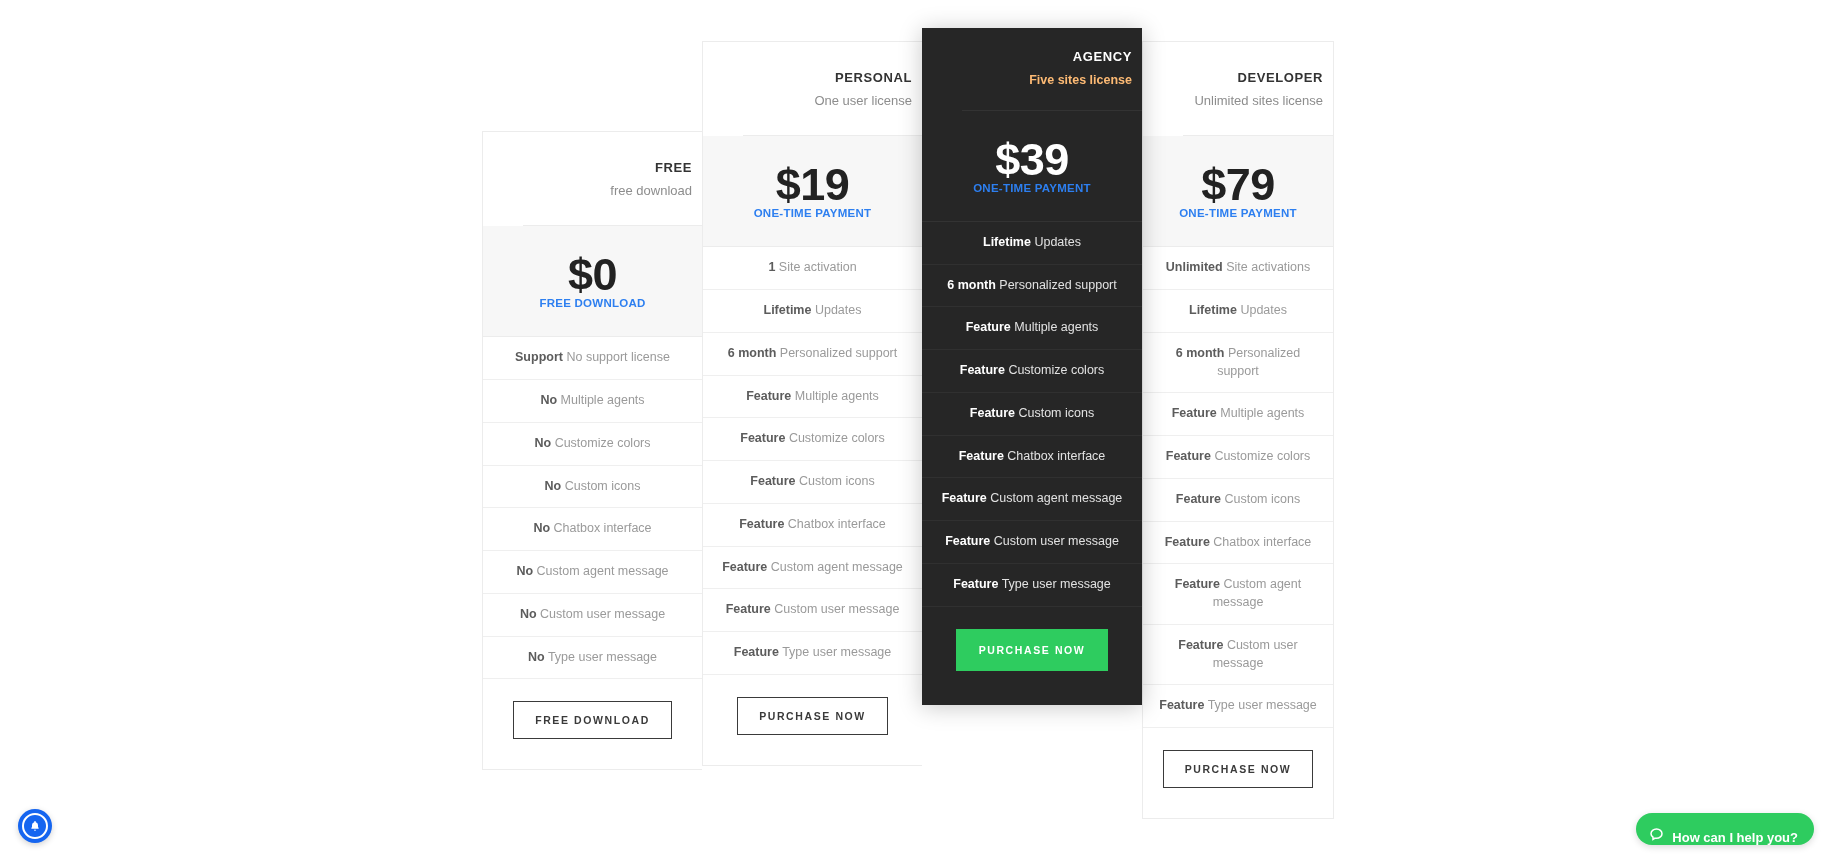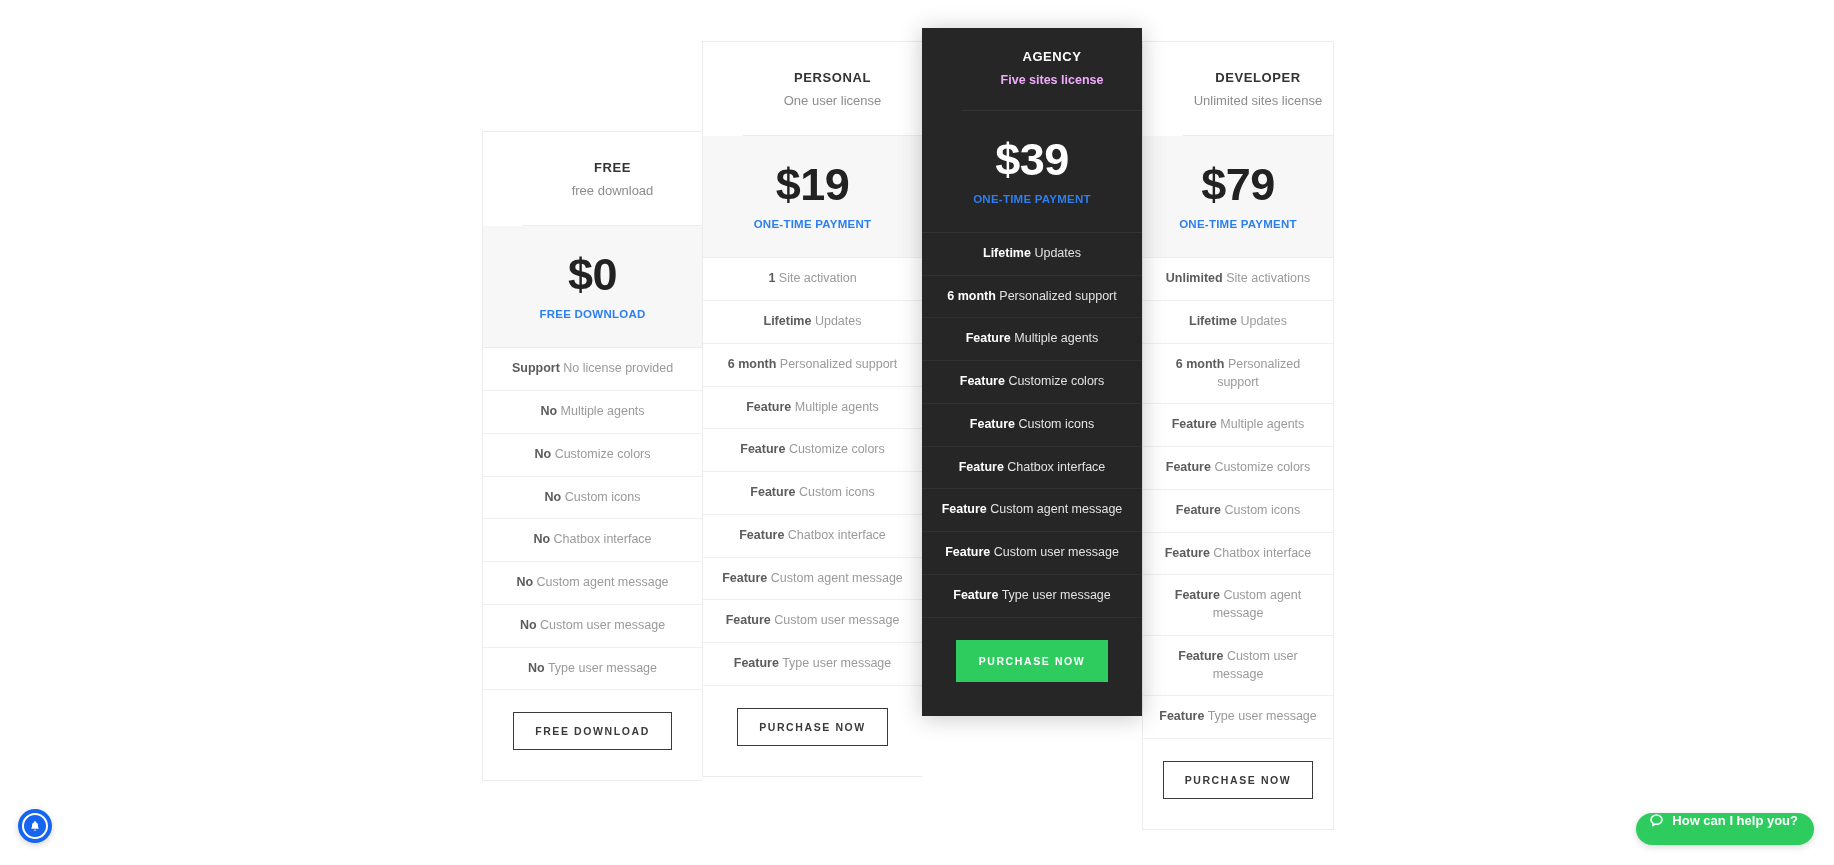--- a/index.html
+++ b/index.html
@@ -91,21 +91,21 @@
     position: absolute;
     top: 41px;
     left: 0;
     width: 192px;
     background: #ffffff;
     border: 1px solid #ececec;
   }
 
   
   .plan-head {
-    text-align: center;
+    text-align: right;
     padding: 28px 10px 26px;
     background: #ffffff;
     border-bottom: 1px solid #ececec;
     margin-left: 40px;
   }
   .col-agency .plan-head {
     background: #262626;
     border-bottom: 1px solid #333333;
     padding: 21px 10px 22px;
   }
@@ -116,21 +116,21 @@
     color: #333333;
     line-height: 1.2;
   }
   .col-agency .plan-name { color: #ffffff; }
   .plan-sub {
     margin-top: 7px;
     font-size: 13px;
     color: #8d8d8d;
     line-height: 1.3;
   }
-  .col-agency .plan-sub { color: #f0abfc; font-weight: bold; font-size: 12.5px; }
+  .col-agency .plan-sub { color: #fdba74; font-weight: bold; font-size: 12.5px; }
 
   
   .price-block {
     text-align: center;
     padding: 26px 10px 27px;
     background: #f7f7f7;
     border-bottom: 1px solid #ececec;
   }
   .col-agency .price-block {
     background: #262626;
@@ -138,21 +138,20 @@
   }
   .price-amount {
     font-size: 45px;
     font-weight: bold;
     color: #222222;
     line-height: 1;
     letter-spacing: -0.5px;
   }
   .col-agency .price-amount { color: #ffffff; }
   .price-note {
-    margin-top: 11px;
     font-size: 11.5px;
     font-weight: bold;
     letter-spacing: 0.25px;
     color: #2d7ff0;
   }
 
   
   .features { background: #ffffff; }
   .col-agency .features { background: #262626; }
 
@@ -232,21 +231,21 @@
   .help-widget {
     position: absolute;
     right: 20px;
     bottom: 20px;
     height: 32px;
     padding: 0 16px 0 13px;
     border-radius: 16px;
     background: #2ecc5f;
     color: #ffffff;
     display: flex;
-    align-items: flex-start;
+    align-items: flex-end;
     gap: 8px;
     font-size: 13px;
     font-weight: bold;
     cursor: pointer;
     box-shadow: 0 2px 7px rgba(0,0,0,0.15);
   }
 </style>
 </head>
 <body>
 
@@ -258,21 +257,21 @@
       <div class="card">
         <div class="plan-head">
           <div class="plan-name">FREE</div>
           <div class="plan-sub">free download</div>
         </div>
         <div class="price-block">
           <div class="price-amount">$0</div>
           <div class="price-note">FREE DOWNLOAD</div>
         </div>
         <div class="features">
-            <div class="feature-row"><b>Support</b><span> No license provided</span></div>
+            <div class="feature-row"><b>Support</b><span> No support license</span></div>
             <div class="feature-row"><b>No</b><span> Multiple agents</span></div>
             <div class="feature-row"><b>No</b><span> Customize colors</span></div>
             <div class="feature-row"><b>No</b><span> Custom icons</span></div>
             <div class="feature-row"><b>No</b><span> Chatbox interface</span></div>
             <div class="feature-row"><b>No</b><span> Custom agent message</span></div>
             <div class="feature-row"><b>No</b><span> Custom user message</span></div>
             <div class="feature-row"><b>No</b><span> Type user message</span></div>
           </div>
         <div class="cta-block">
           <button class="btn">FREE DOWNLOAD</button>

